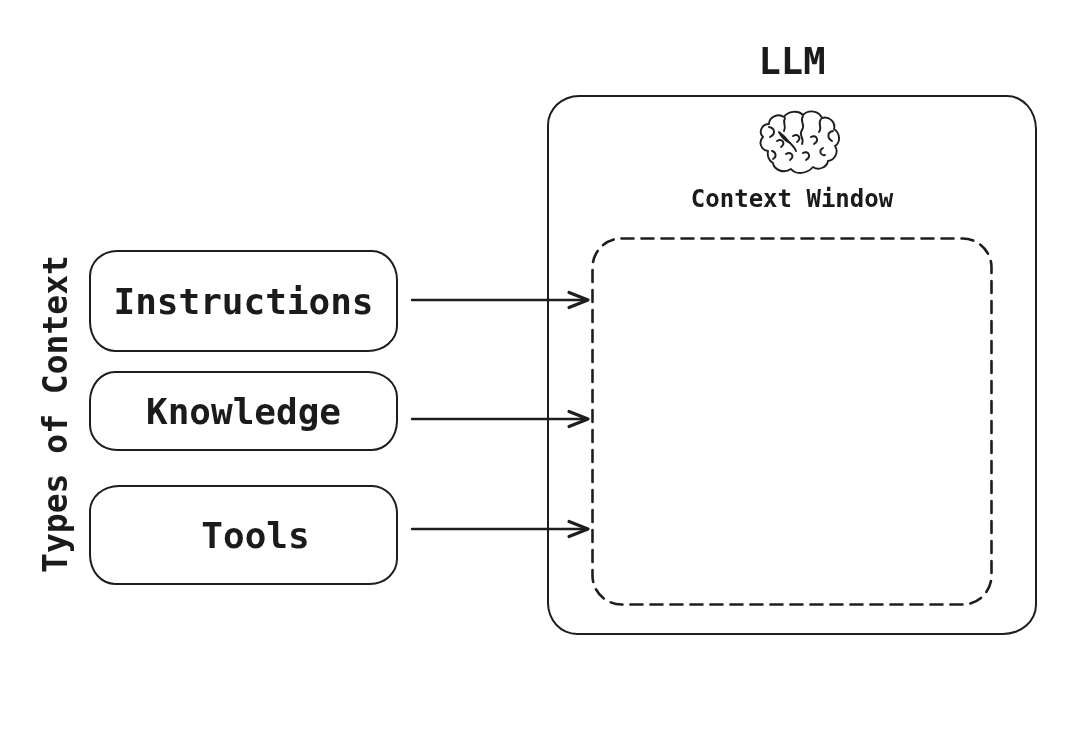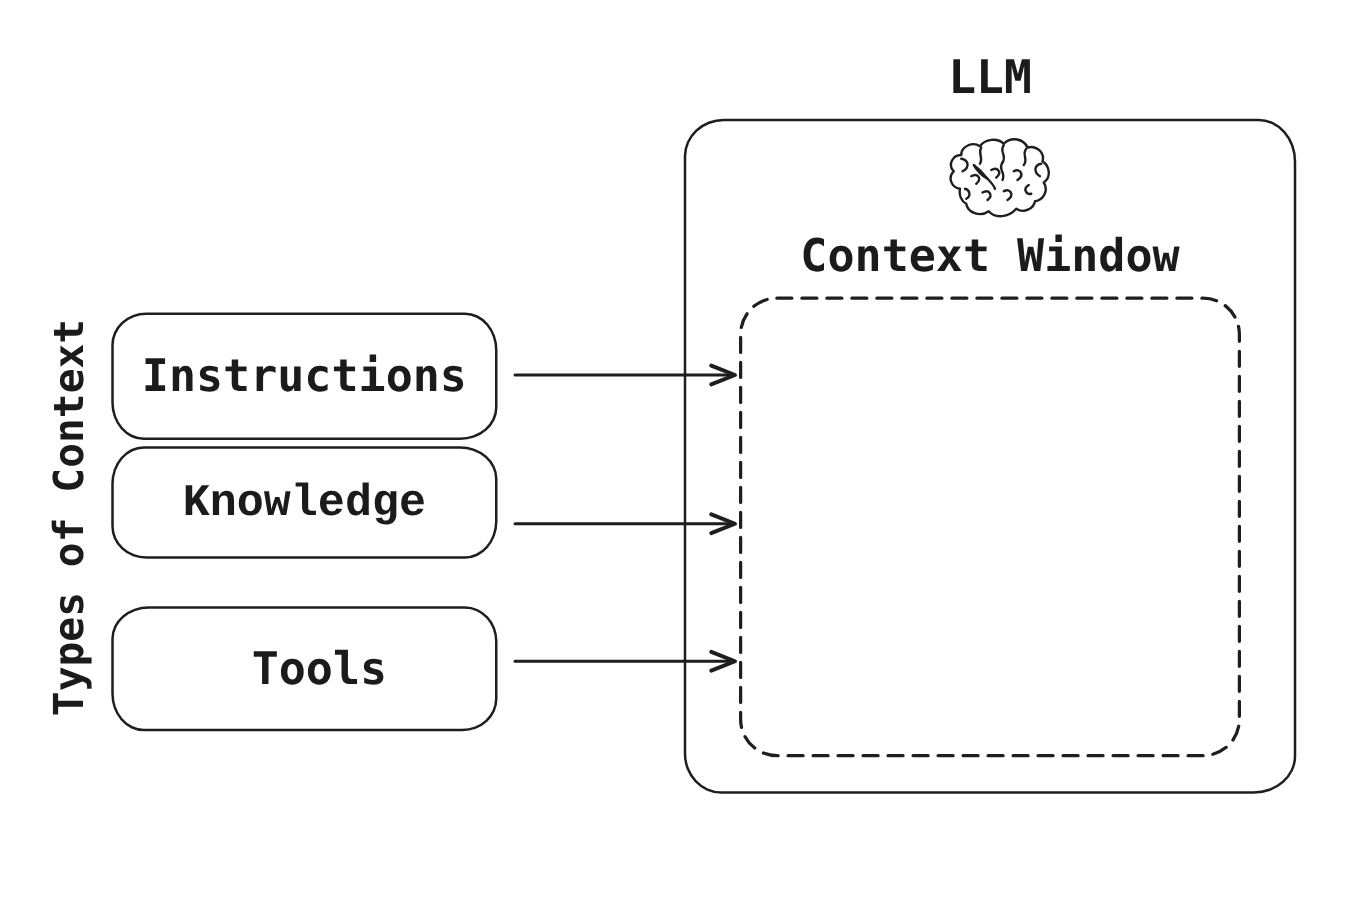--- a/index.html
+++ b/index.html
@@ -36,21 +36,21 @@
     border: 2.5px solid #1e1e1e;
     background: transparent;
     display: flex;
     align-items: center;
     justify-content: center;
     font-size: 36px;
     font-weight: 700;
     box-sizing: border-box;
   }
   #box-instructions { top: 250px; height: 102px; border-radius: 28px 26px 30px 26px / 26px 30px 26px 30px; }
-  #box-knowledge    { top: 357px; height: 90px;  border-radius: 26px 30px 26px 28px / 30px 26px 30px 26px; font-family: Liberation Mono, monospace; }
+  #box-knowledge    { top: 371px; height: 80px;  border-radius: 26px 30px 26px 28px / 30px 26px 30px 26px; }
   #box-tools        { top: 485px; height: 100px; border-radius: 30px 26px 28px 26px / 26px 28px 26px 30px; padding-left: 24px; }
 
   
   #llm-box {
     left: 547px;
     top: 95px;
     width: 490px;
     height: 540px;
     border: 2.5px solid #1e1e1e;
     border-radius: 32px 30px 34px 30px / 30px 34px 30px 32px;
@@ -63,21 +63,21 @@
     width: 490px;
     text-align: center;
     font-size: 37px;
     font-weight: 700;
   }
   #context-window-label {
     left: 547px;
     top: 185px;
     width: 490px;
     text-align: center;
-    font-size: 36px;
+    font-size: 24px;
     font-weight: 700;
   }
 
   
   #overlay {
     position: absolute;
     left: 0;
     top: 0;
     width: 1080px;
     height: 732px;

